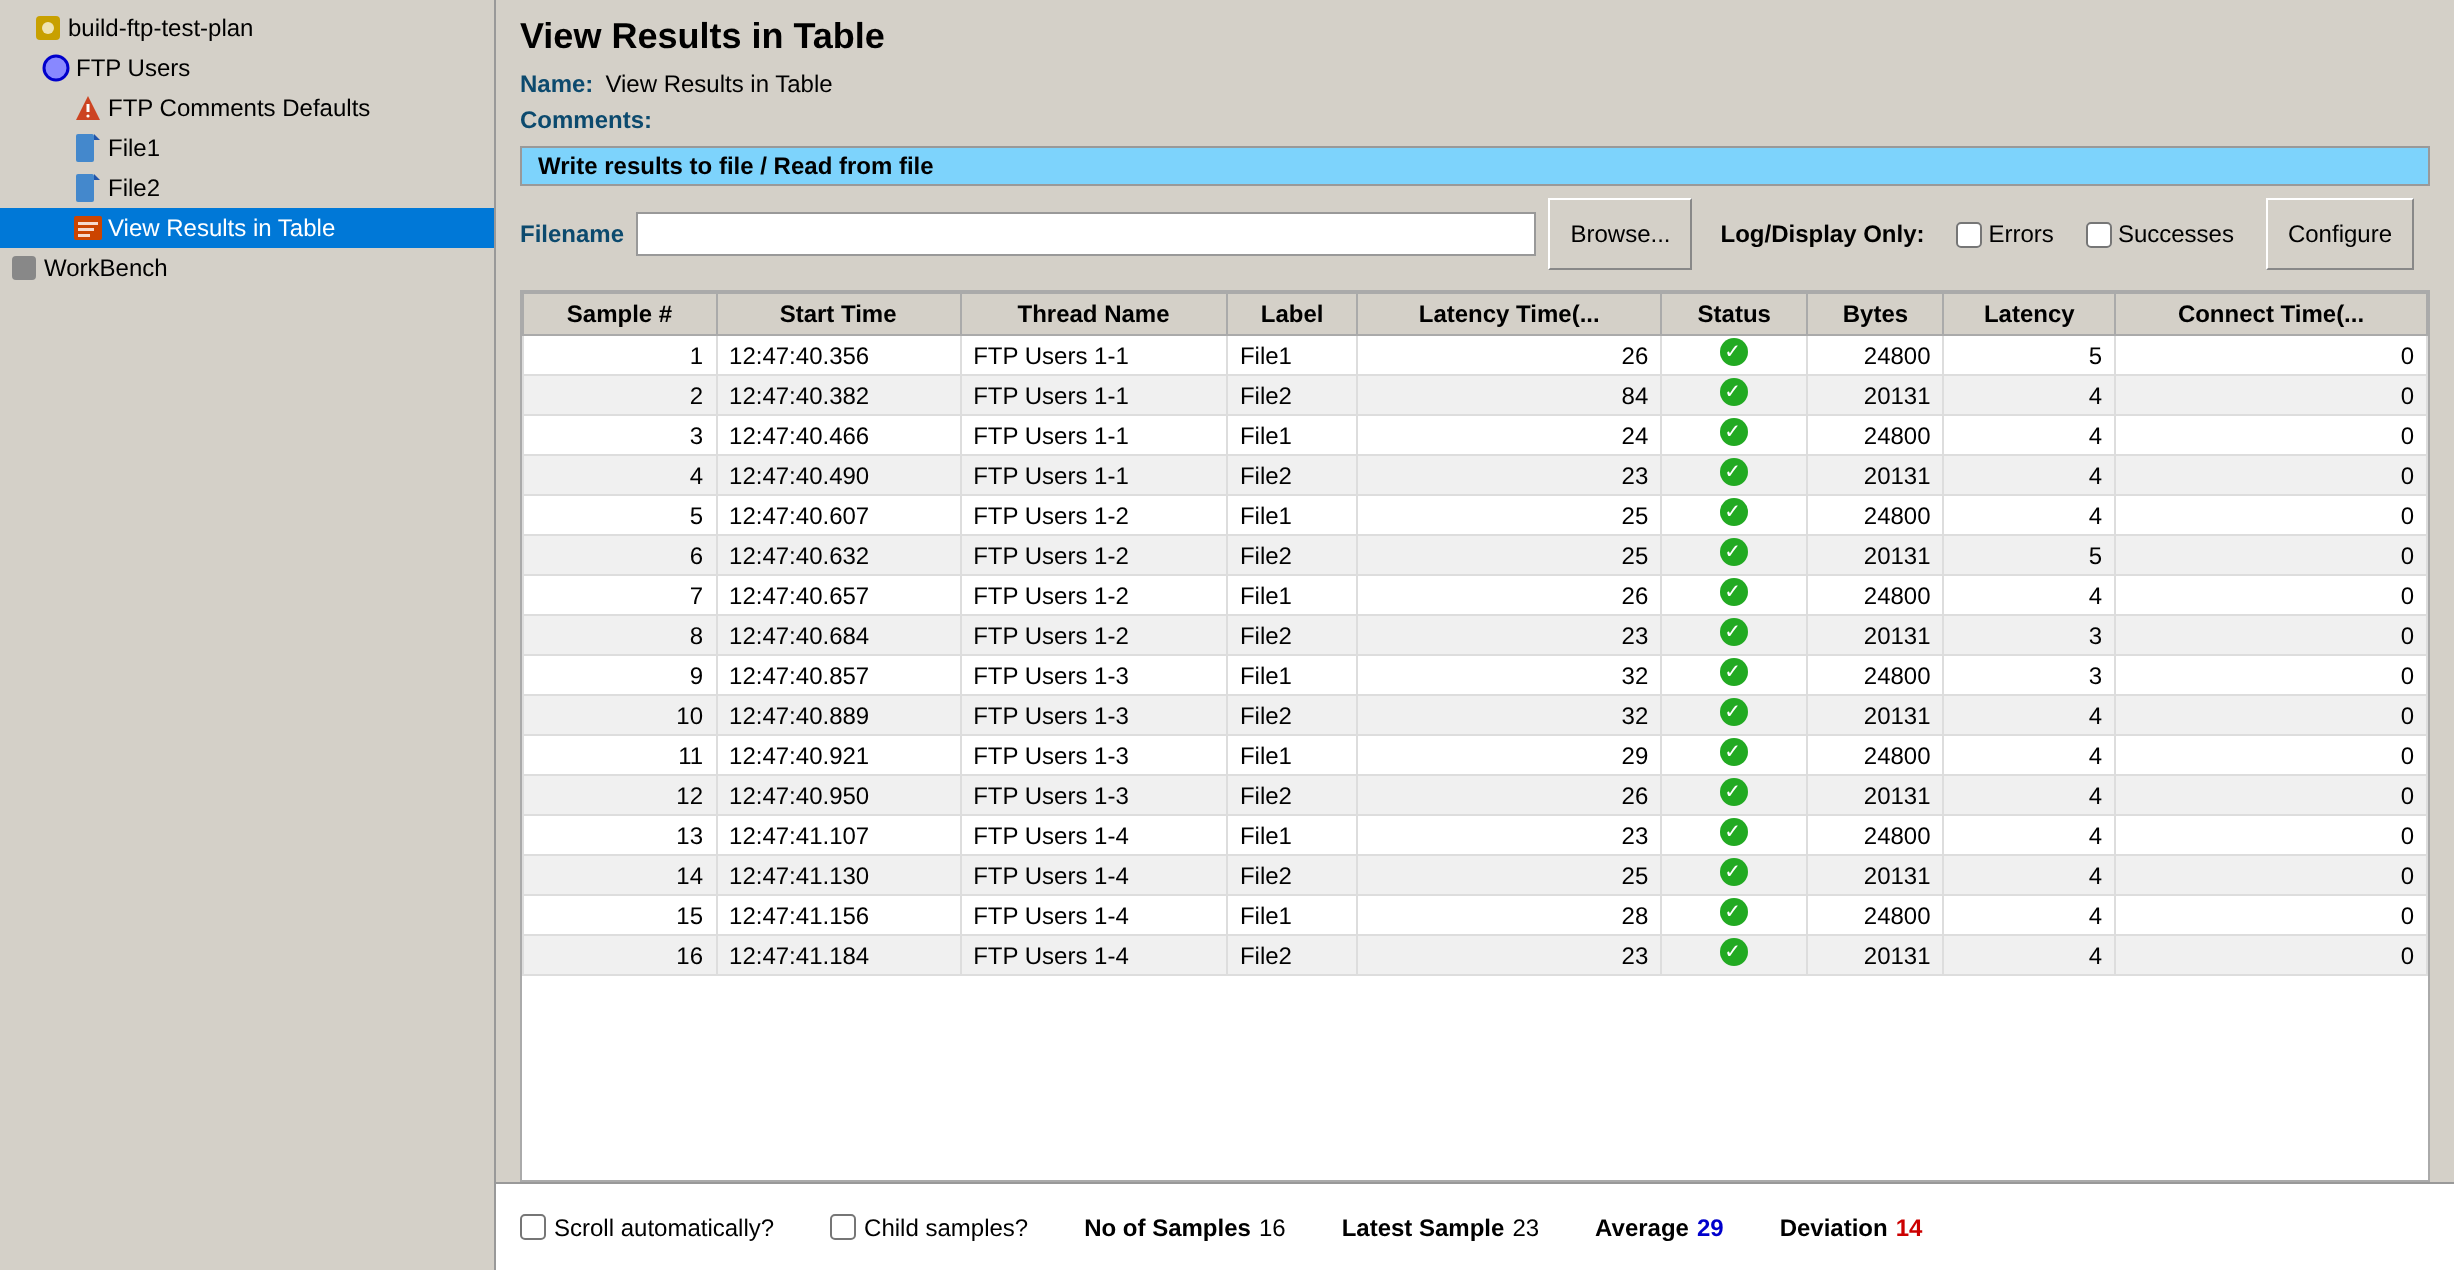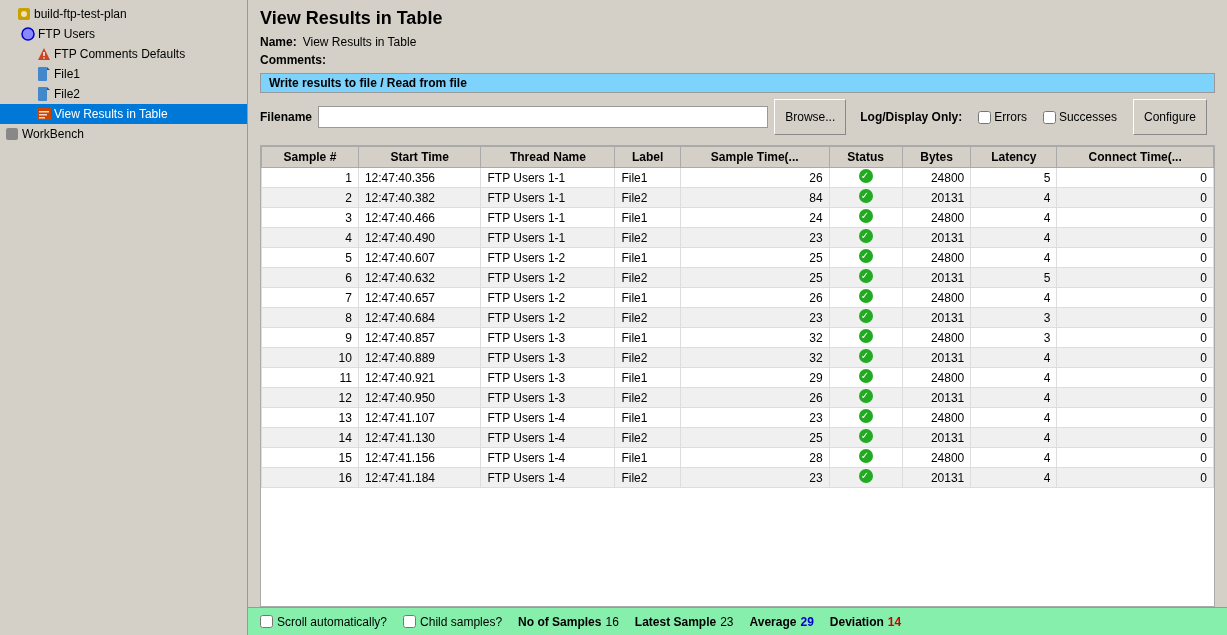--- a/index.html
+++ b/index.html
@@ -45,21 +45,21 @@
       font-weight: bold;
       padding: 8px 12px 4px 12px;
       color: #000;
     }
     .form-row {
       display: flex;
       align-items: center;
       padding: 2px 12px;
       gap: 6px;
     }
-    .form-label { font-weight: bold; font-size: 12px; color: #000000; }
+    .form-label { font-weight: bold; font-size: 12px; color: #0c4a6e; }
     .form-value { font-size: 12px; color: #000; }
     .section-header {
       background: #7dd3fc;
       border: 1px solid #999;
       padding: 2px 8px;
       font-weight: bold;
       font-size: 12px;
       margin: 4px 12px 2px 12px;
     }
     .filename-row {
@@ -144,27 +144,27 @@
       content: '✓';
       color: white;
       font-size: 10px;
       position: absolute;
       top: 1px;
       left: 2px;
     }
 
     
     #statusbar {
-      height: 28px;
-      background: #86efac;
+      height: 44px;
+      background: #ffffff;
       border-top: 1px solid #999;
       display: flex;
       align-items: center;
       padding: 0 12px;
-      gap: 16px;
+      gap: 28px;
       font-size: 12px;
     }
     .status-item { display: flex; align-items: center; gap: 4px; }
     .status-bold { font-weight: bold; }
     .status-blue { color: #0000cc; font-weight: bold; }
     .status-red { color: #cc0000; font-weight: bold; }
   </style>
 </head>
 <body>
 
@@ -267,21 +267,21 @@
 
     <div class="table-container">
       <table>
         <thead>
           <tr>
 
           <th>Sample #</th>
               <th>Start Time</th>
               <th>Thread Name</th>
               <th>Label</th>
-              <th>Sample Time(...</th>
+              <th>Latency Time(...</th>
               <th>Status</th>
               <th>Bytes</th>
               <th>Latency</th>
               <th>Connect Time(...</th>
             </tr>
         </thead>
         <tbody>
 
         <tr>
               <td class="num">1</td>

